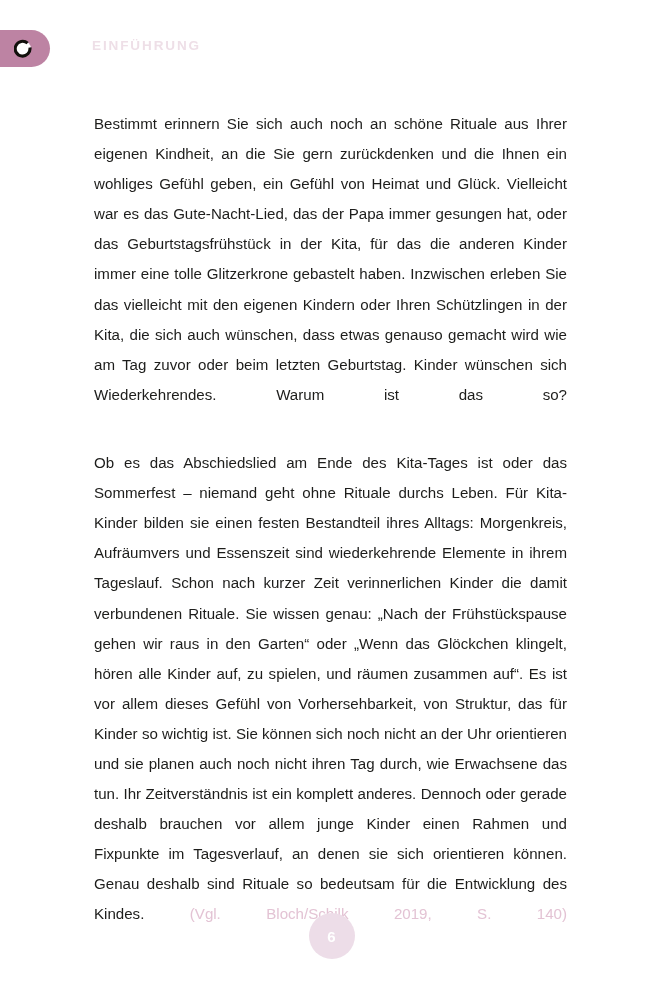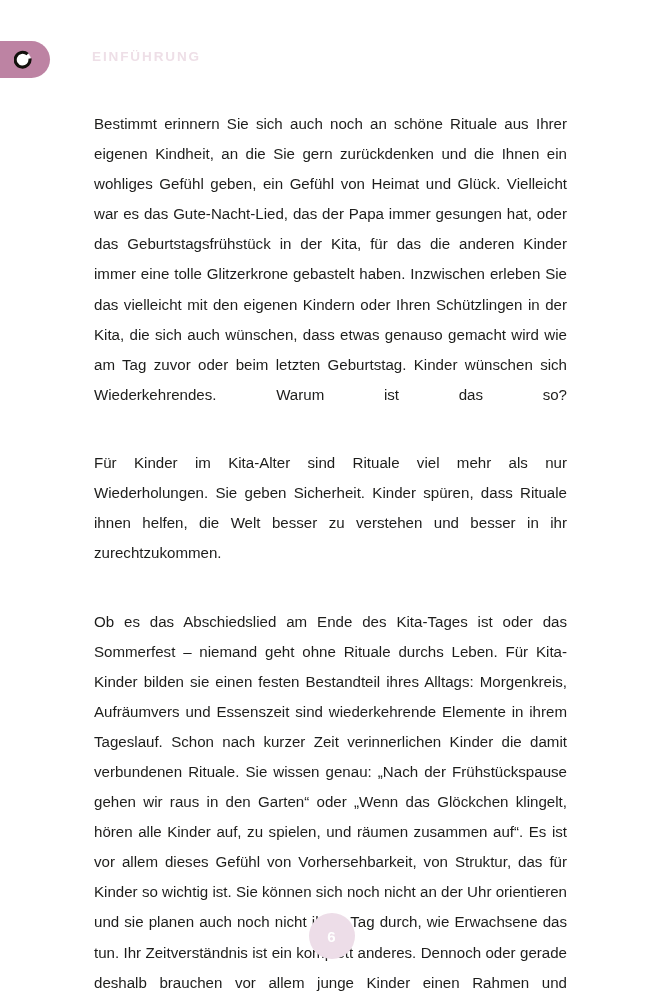--- a/index.html
+++ b/index.html
@@ -18,21 +18,21 @@
   .page {
     position: absolute;
     inset: 0;
     background: #ffffff;
   }
 
   
   .header-row {
     position: absolute;
     left: 0;
-    top: 41px;
+    top: 30px;
     width: 100%;
     height: 37px;
   }
 
   .chapter-tab {
     position: absolute;
     left: 0;
     top: 0;
     width: 50px;
     height: 37px;
@@ -126,21 +126,20 @@
           <circle cx="9.5" cy="9.5" r="7.4" fill="#ffffff"></circle>
           <path d="M 13.6 4.2 A 7.4 7.4 0 1 0 15.9 8.4" fill="none" stroke="#12100c" stroke-width="3.1" stroke-linecap="butt"></path>
         </svg>
       </span>
     </div>
     <div class="chapter-label">EINFÜHRUNG</div>
   </div>
 
   <div class="body-copy">
     <p>Bestimmt erinnern Sie sich auch noch an schöne Rituale aus Ihrer eigenen Kindheit, an die Sie gern zurückdenken und die Ihnen ein wohliges Gefühl geben, ein Gefühl von Heimat und Glück. Vielleicht war es das Gute-Nacht-Lied, das der Papa immer gesungen hat, oder das Geburtstagsfrühstück in der Kita, für das die anderen Kinder immer eine tolle Glitzerkrone gebastelt haben. Inzwischen erleben Sie das vielleicht mit den eigenen Kindern oder Ihren Schützlingen in der Kita, die sich auch wünschen, dass etwas genauso gemacht wird wie am Tag zuvor oder beim letzten Geburtstag. Kinder wünschen sich Wiederkehrendes. Warum ist das so?</p>
-    <p>Für Kinder im Kita-Alter sind Rituale viel mehr als nur Wiederholungen. Sie geben Sicherheit. Kinder spüren, dass Rituale ihnen helfen, die Welt besser zu verstehen und besser in ihr zurechtzukommen.</p>
     <p><span>Ob es das Abschiedslied am Ende des Kita-Tages ist oder das Sommerfest – niemand geht ohne Rituale durchs Leben. Für Kita-Kinder bilden sie einen festen Bestandteil ihres Alltags: Morgenkreis, Aufräumvers und Essenszeit sind wiederkehrende Elemente in ihrem Tageslauf. Schon nach kurzer Zeit verinnerlichen Kinder die damit verbundenen Rituale. Sie wissen genau: „Nach der Frühstückspause gehen wir raus in den Garten“ oder „Wenn das Glöckchen klingelt, hören alle Kinder auf, zu spielen, und räumen zusammen auf“. Es ist vor allem dieses Gefühl von Vorhersehbarkeit, von Struktur, das für Kinder so wichtig ist. Sie können sich noch nicht an der Uhr orientieren und sie planen auch noch nicht ihren Tag durch, wie Erwachsene das tun. Ihr Zeitverständnis ist ein komplett anderes. Dennoch oder gerade deshalb brauchen vor allem junge Kinder einen Rahmen und Fixpunkte im Tagesverlauf, an denen sie sich orientieren können. Genau deshalb sind Rituale so bedeutsam für die Entwicklung des Kindes. </span><span class="citation">(Vgl. Bloch/Schilk 2019, S. 140)</span></p>
   </div>
 
   <div class="folio">
     <span class="folio-number">6</span>
   </div>
 
 </div>
 
 </body></html>

